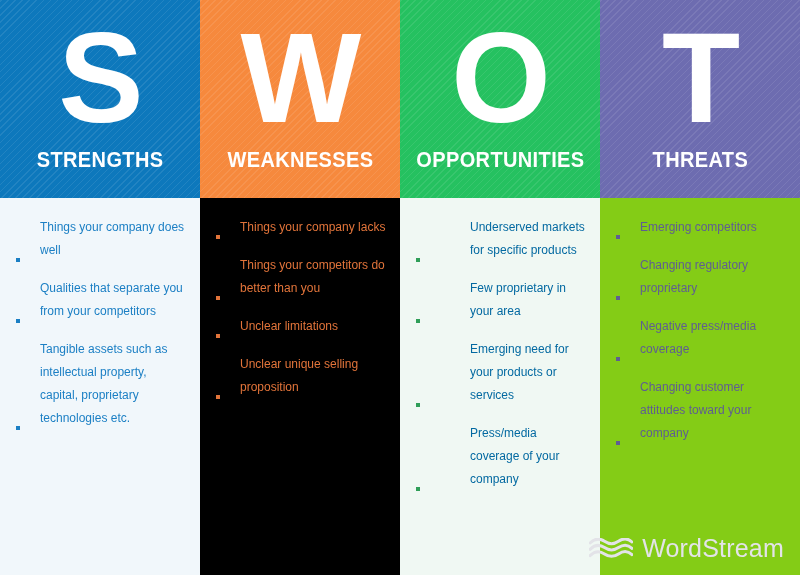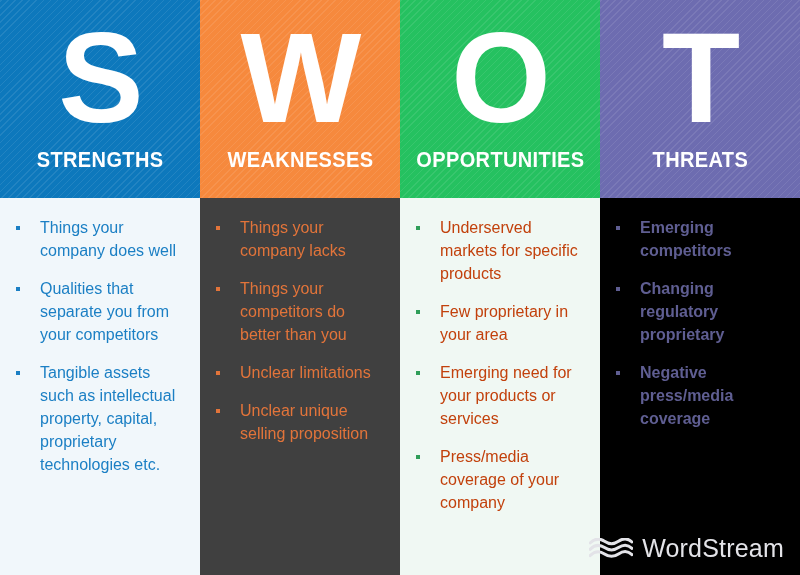--- a/index.html
+++ b/index.html
@@ -86,23 +86,23 @@
     flex: 1 1 auto;
     padding: 18px 14px 10px 10px;
   }
 
   .bullet-list {
     list-style: none;
   }
 
   .bullet-item {
     display: flex;
-    align-items: flex-start;
+    align-items: flex-end;
     margin-bottom: 15px;
-    font-size: 16px;
+    font-size: 12px;
     line-height: 23px;
   }
 
   .bullet-marker {
     flex: 0 0 auto;
     width: 4px;
     height: 4px;
     margin-top: 10px;
     margin-right: 20px;
     margin-left: 6px;
@@ -112,31 +112,31 @@
     flex: 1 1 auto;
   }
 
   
   .c-strengths .col-head      { background-color: #0d78bc; }
   .c-strengths .col-body      { background-color: #f1f7fb; }
   .c-strengths .bullet-text   { color: #1b7fc4; }
   .c-strengths .bullet-marker { background-color: #1b7fc4; }
 
   .c-weaknesses .col-head      { background-color: #f6893d; }
-  .c-weaknesses .col-body      { background-color: #404040; }
+  .c-weaknesses .col-body      { background-color: #000000; }
   .c-weaknesses .bullet-text   { color: #e2743a; }
   .c-weaknesses .bullet-marker { background-color: #e2743a; }
 
   .c-opportunities .col-head      { background-color: #25c160; }
   .c-opportunities .col-body      { background-color: #f0f8f3; }
-  .c-opportunities .bullet-text   { color: #c2410c; }
+  .c-opportunities .bullet-text   { color: #0369a1; margin-left: 30px; }
   .c-opportunities .bullet-marker { background-color: #2f9e58; }
 
   .c-threats .col-head      { background-color: #6d6cb0; }
-  .c-threats .col-body      { background-color: #000000; font-weight: bold; }
+  .c-threats .col-body      { background-color: #84cc16; }
   .c-threats .bullet-text   { color: #5f5e92; }
   .c-threats .bullet-marker { background-color: #5f5e92; }
 
   
   .brand {
     position: absolute;
     right: 16px;
     bottom: 14px;
     display: flex;
     align-items: center;
@@ -248,20 +248,24 @@
           <span class="bullet-marker"></span>
           <span class="bullet-text">Emerging competitors</span>
         </li>
         <li class="bullet-item">
           <span class="bullet-marker"></span>
           <span class="bullet-text">Changing regulatory proprietary</span>
         </li>
         <li class="bullet-item">
           <span class="bullet-marker"></span>
           <span class="bullet-text">Negative press/media coverage</span>
+        </li>
+        <li class="bullet-item">
+          <span class="bullet-marker"></span>
+          <span class="bullet-text">Changing customer attitudes toward your company</span>
         </li>
       </ul>
     </div>
   </div>
 
   <div class="brand">
     <svg class="brand-mark" width="44" height="22" viewBox="0 0 44 22">
       <path d="M1 5 C 6 0.2, 11 0.2, 15.5 3.3 C 20 6.4, 25 6.4, 29.5 3.3 C 34 0.2, 39 0.2, 43 4" fill="none" stroke="#e3e3e8" stroke-width="3" stroke-linecap="round"></path>
       <path d="M1 11.3 C 6 6.5, 11 6.5, 15.5 9.6 C 20 12.7, 25 12.7, 29.5 9.6 C 34 6.5, 39 6.5, 43 10.3" fill="none" stroke="#e3e3e8" stroke-width="3" stroke-linecap="round"></path>
       <path d="M1 17.6 C 6 12.8, 11 12.8, 15.5 15.9 C 20 19, 25 19, 29.5 15.9 C 34 12.8, 39 12.8, 43 16.6" fill="none" stroke="#e3e3e8" stroke-width="3" stroke-linecap="round"></path>

